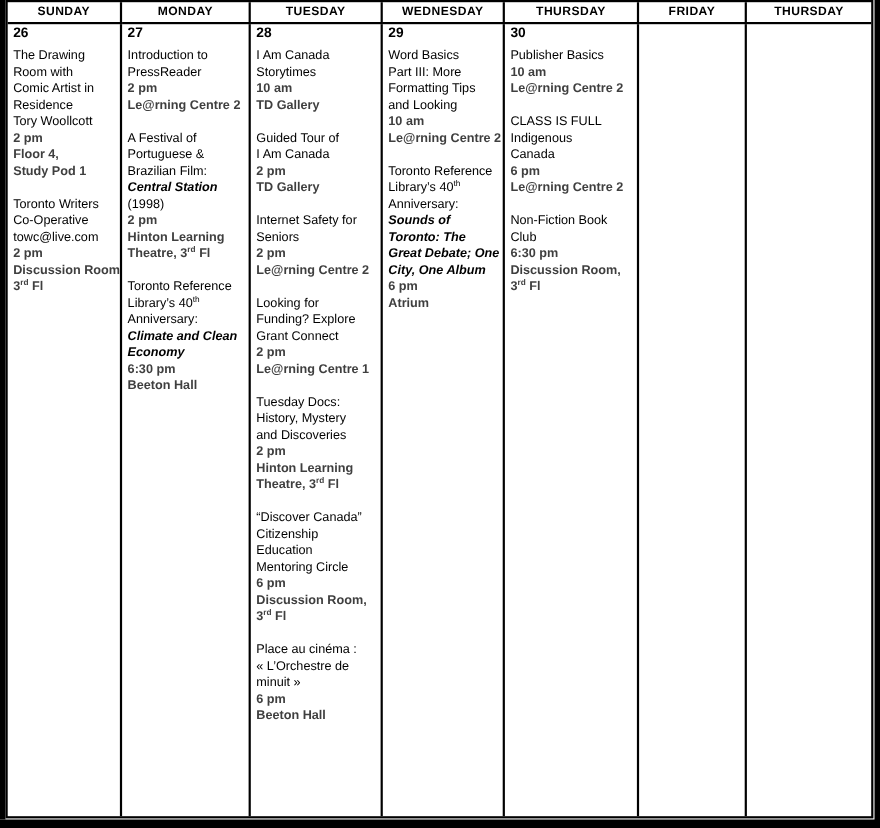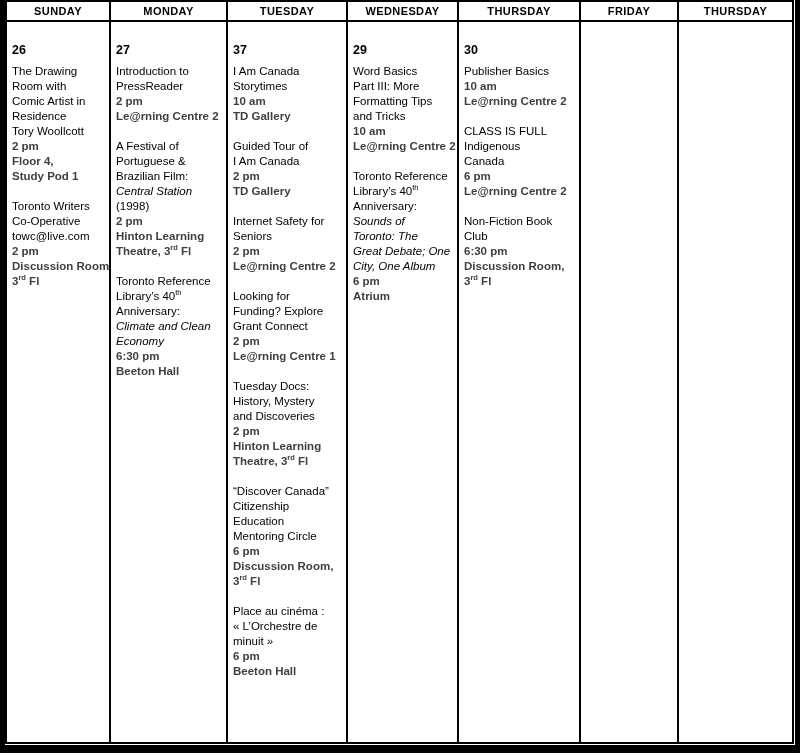--- a/index.html
+++ b/index.html
@@ -19,29 +19,29 @@
   }
   .hcell{
     box-sizing:border-box;border-right:2px solid #000;border-bottom:2px solid #000;
     display:flex;align-items:center;justify-content:center;
     font-weight:bold;font-size:11px;letter-spacing:.4px;color:#000;
     white-space:nowrap;overflow:hidden;
   }
   .hcell:nth-child(7){border-right:none;}
   .dcell{
     box-sizing:border-box;border-right:2px solid #000;
-    padding:20px 2px 0 5px;overflow:hidden;
+    padding:0 2px 0 5px;overflow:hidden;
   }
   .dcell.last{border-right:none;}
   .date{font-size:12.5px;font-weight:bold;line-height:16px;margin-bottom:6px;color:#000;}
   .event{margin-top:15px;}
   .event.first{margin-top:0;}
   .ln{font-size:11.5px;line-height:15px;white-space:nowrap;color:#000;}
   .ln.b{font-weight:normal;}
-  .ln.bi{font-weight:normal;font-style:italic;}
+  .ln.bi{font-weight:bold;font-style:italic;}
   .ln.r{font-weight:bold;color:#3f3f3f;}
   sup{font-size:7.5px;line-height:0;vertical-align:super;text-align:right;}
 </style>
 </head>
 <body>
 
 <div class="page">
   <div class="grid">
     <div class="hcell">
         <span>SUNDAY</span>
@@ -107,21 +107,21 @@
           <div class="ln b">Toronto Reference</div>
           <div class="ln b">Library’s 40<sup>th</sup></div>
           <div class="ln b">Anniversary:</div>
           <div class="ln bi">Climate and Clean</div>
           <div class="ln bi">Economy</div>
           <div class="ln r">6:30 pm</div>
           <div class="ln r">Beeton Hall</div>
         </div>
       </div>
       <div class="dcell">
-        <div class="date">37</div>
+        <div class="date">28</div>
         <div class="event first">
           <div class="ln b">I Am Canada</div>
           <div class="ln b">Storytimes</div>
           <div class="ln r">10 am</div>
           <div class="ln r">TD Gallery</div>
         </div>
         <div class="event">
           <div class="ln b">Guided Tour of</div>
           <div class="ln b">I Am Canada</div>
           <div class="ln r">2 pm</div>
@@ -164,21 +164,21 @@
           <div class="ln r">6 pm</div>
           <div class="ln r">Beeton Hall</div>
         </div>
       </div>
       <div class="dcell">
         <div class="date">29</div>
         <div class="event first">
           <div class="ln b">Word Basics</div>
           <div class="ln b">Part III: More</div>
           <div class="ln b">Formatting Tips</div>
-          <div class="ln b">and Tricks</div>
+          <div class="ln b">and Looking</div>
           <div class="ln r">10 am</div>
           <div class="ln r">Le@rning Centre 2</div>
         </div>
         <div class="event">
           <div class="ln b">Toronto Reference</div>
           <div class="ln b">Library’s 40<sup>th</sup></div>
           <div class="ln b">Anniversary:</div>
           <div class="ln bi">Sounds of</div>
           <div class="ln bi">Toronto: The</div>
           <div class="ln bi">Great Debate; One</div>

